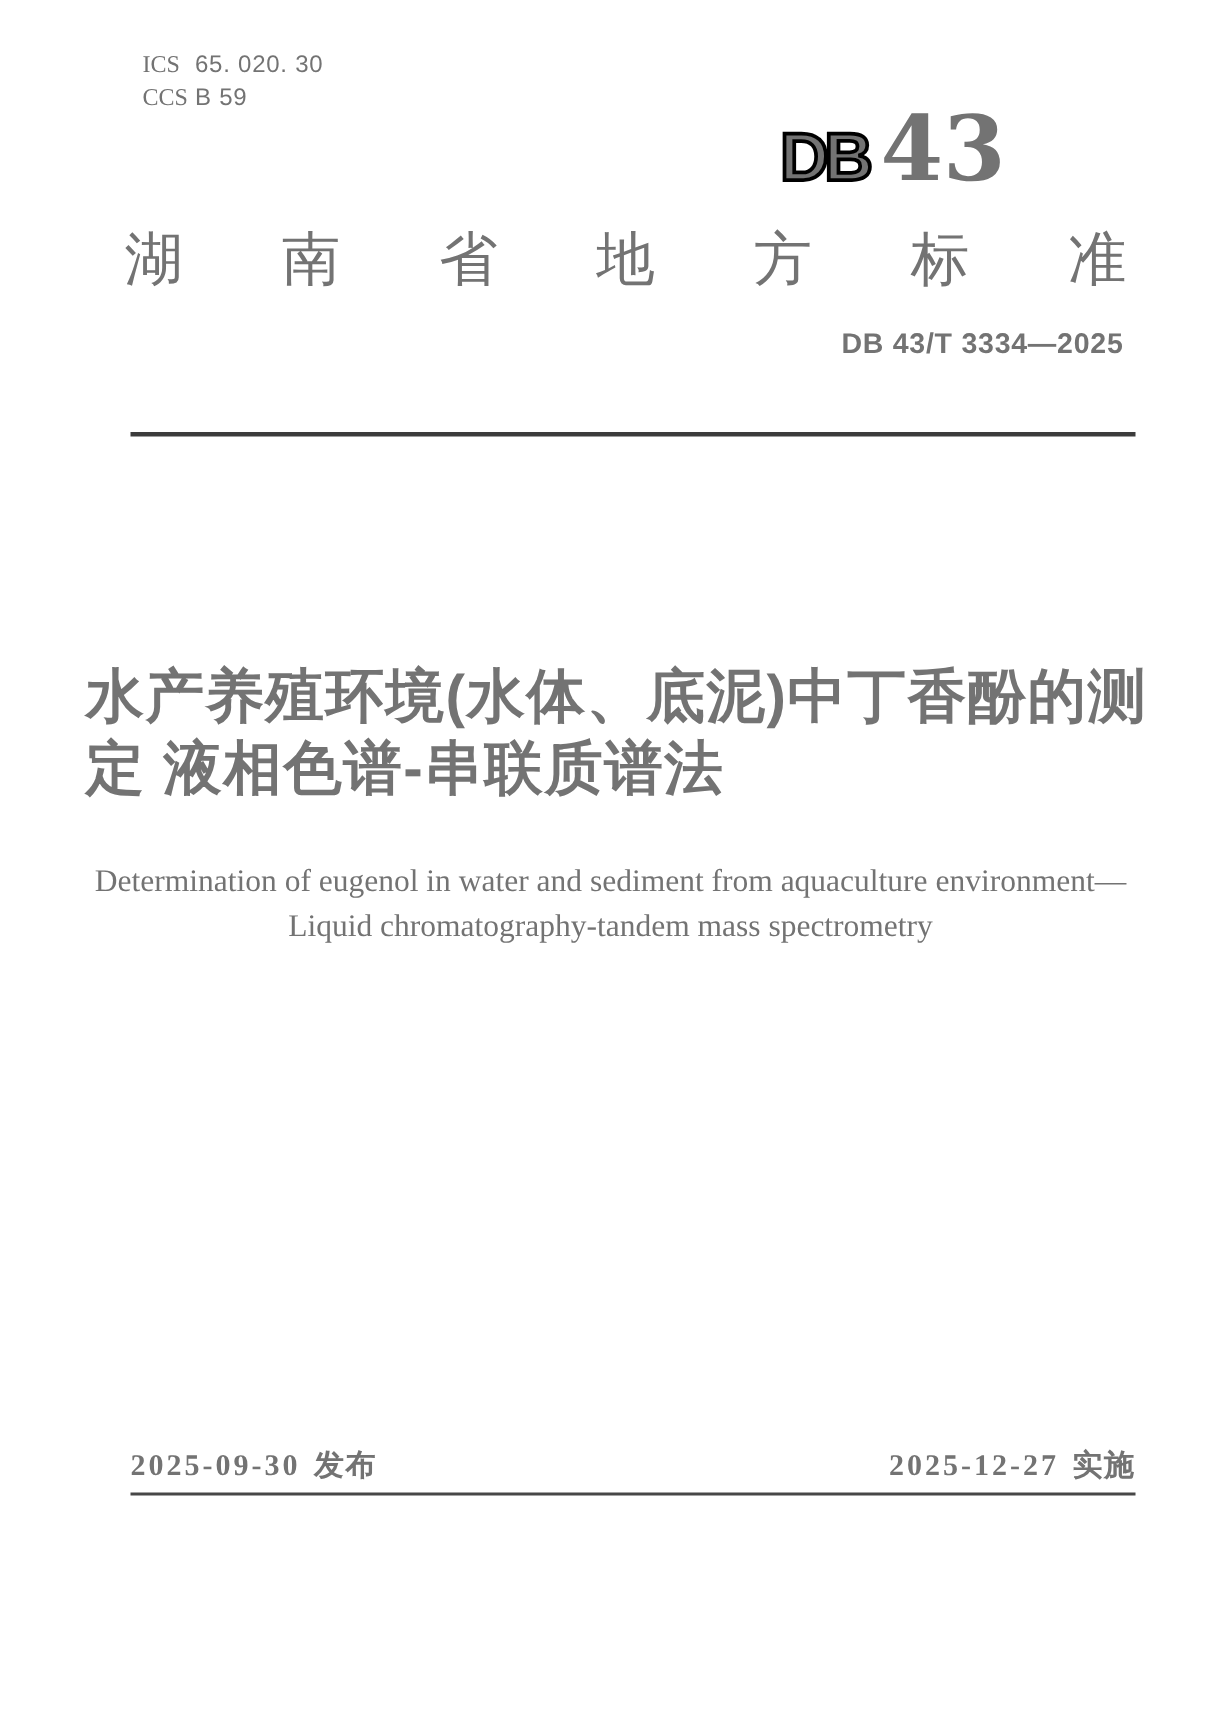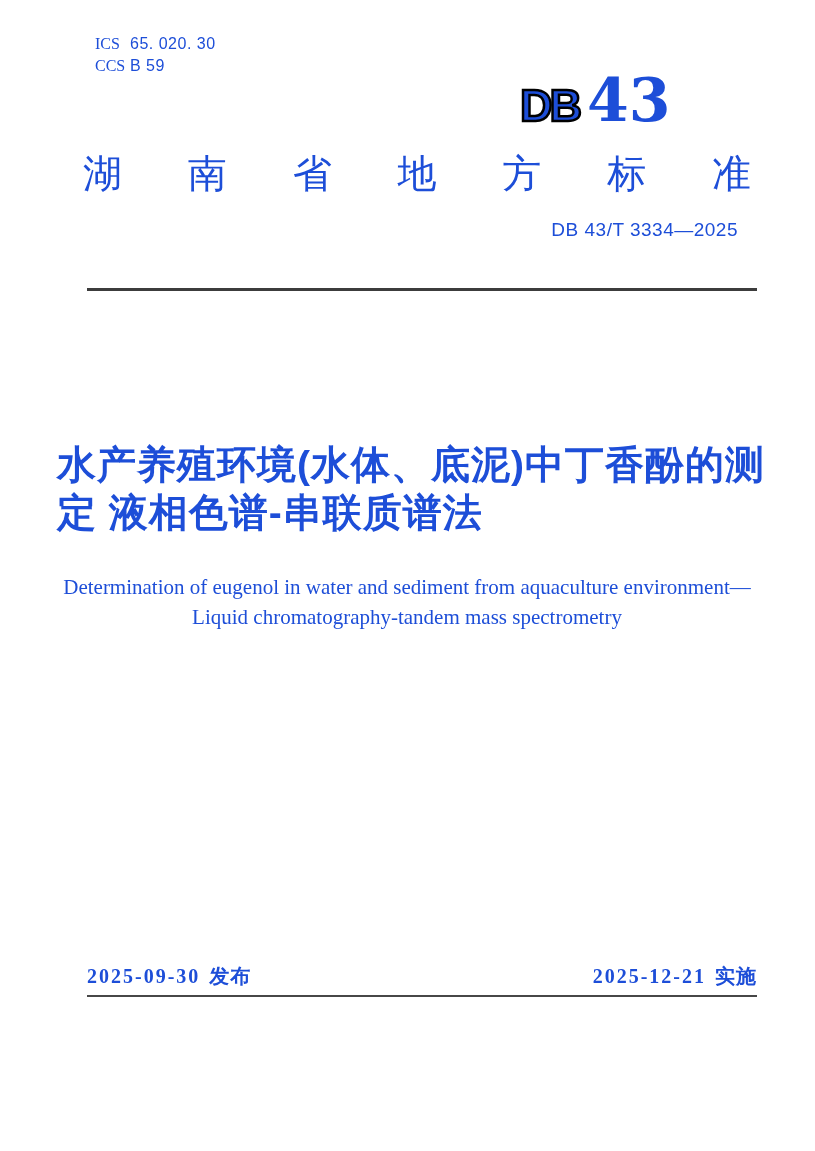--- a/index.html
+++ b/index.html
@@ -5,21 +5,21 @@
   html, body {
     margin: 0;
     padding: 0;
     background: #ffffff;
   }
   .page {
     position: relative;
     width: 815px;
     height: 1151px;
     background: #ffffff;
-    color: #1d4ed8;
+    color: #737373;
     font-family: "Liberation Sans", sans-serif;
     overflow: hidden;
   }
 
   
   .ics-block {
     position: absolute;
     left: 95px;
     top: 33px;
     font-size: 16px;
@@ -68,24 +68,24 @@
     font-size: 39px;
     line-height: 48px;
     font-weight: 400;
     display: flex;
     justify-content: space-between;
   }
 
   
   .standard-number {
     position: absolute;
-    right: 77px;
+    right: 66px;
     top: 219px;
     font-size: 19px;
-    font-weight: normal;
+    font-weight: bold;
     letter-spacing: 0.5px;
     white-space: nowrap;
     text-align: center;
   }
 
   
   .rule {
     position: absolute;
     left: 87px;
     width: 670px;
@@ -193,20 +193,20 @@
   <div class="en-title">
     <div>Determination of eugenol in water and sediment from aquaculture environment—</div>
     <div>Liquid chromatography-tandem mass spectrometry</div>
   </div>
 
   <div class="dates">
     <div class="date-item">
       <span class="date">2025-09-30</span><span class="date-label">发布</span>
     </div>
     <div class="date-item">
-      <span class="date">2025-12-21</span><span class="date-label">实施</span>
+      <span class="date">2025-12-27</span><span class="date-label">实施</span>
     </div>
   </div>
 
   <div class="rule rule-bottom"></div>
 
 
 </div>
 
 </body></html>

